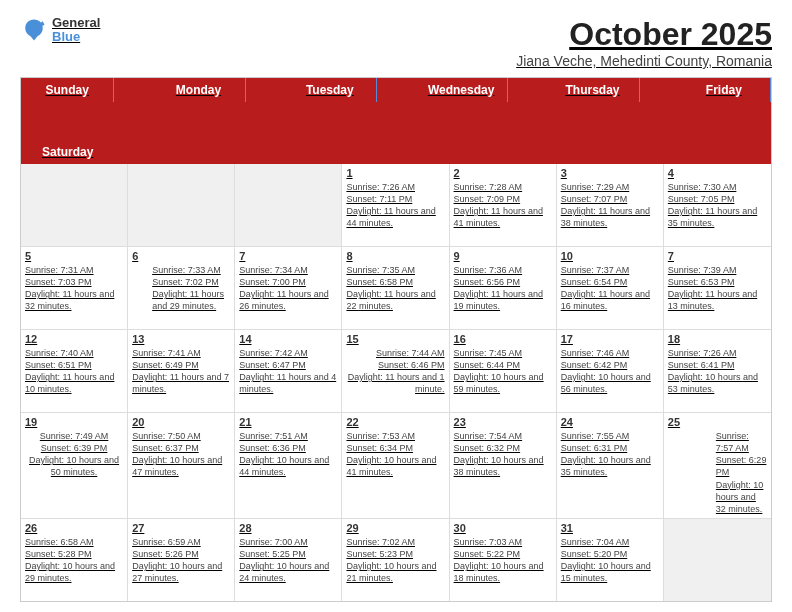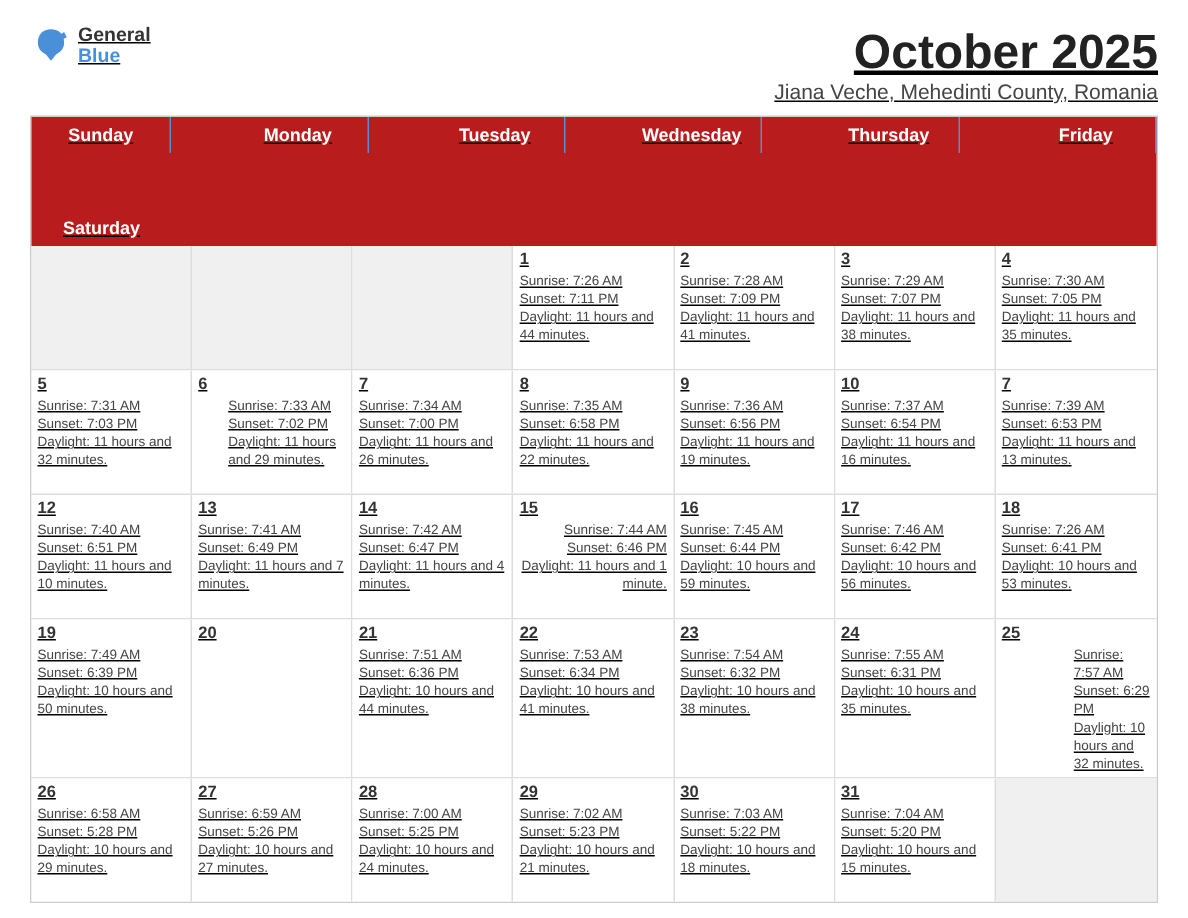--- a/index.html
+++ b/index.html
@@ -255,26 +255,29 @@
           <div class="cal-cell">
             <div class="day-number">18</div>
             <div class="cell-info" style="white-space: pre-line;">Sunrise: 7:26 AM
 Sunset: 6:41 PM
 Daylight: 10 hours and 53 minutes.</div>
           </div>
         </div>
         <div class="cal-row">
           <div class="cal-cell">
             <div class="day-number">19</div>
-            <div class="cell-info" style="white-space: pre-line;">Sunrise: 7:49 AM
+            <div class="cell-info" style="white-space: pre-line; text-align: center;">Sunrise: 7:49 AM
 Sunset: 6:39 PM
 Daylight: 10 hours and 50 minutes.</div>
           </div>
           <div class="cal-cell">
             <div class="day-number">20</div>
+            <div class="cell-info" style="white-space: pre-line;">Sunrise: 7:50 AM
+Sunset: 6:37 PM
+Daylight: 10 hours and 47 minutes.</div>
           </div>
           <div class="cal-cell">
             <div class="day-number">21</div>
             <div class="cell-info" style="white-space: pre-line;">Sunrise: 7:51 AM
 Sunset: 6:36 PM
 Daylight: 10 hours and 44 minutes.</div>
           </div>
           <div class="cal-cell">
             <div class="day-number">22</div>
             <div class="cell-info" style="white-space: pre-line;">Sunrise: 7:53 AM

